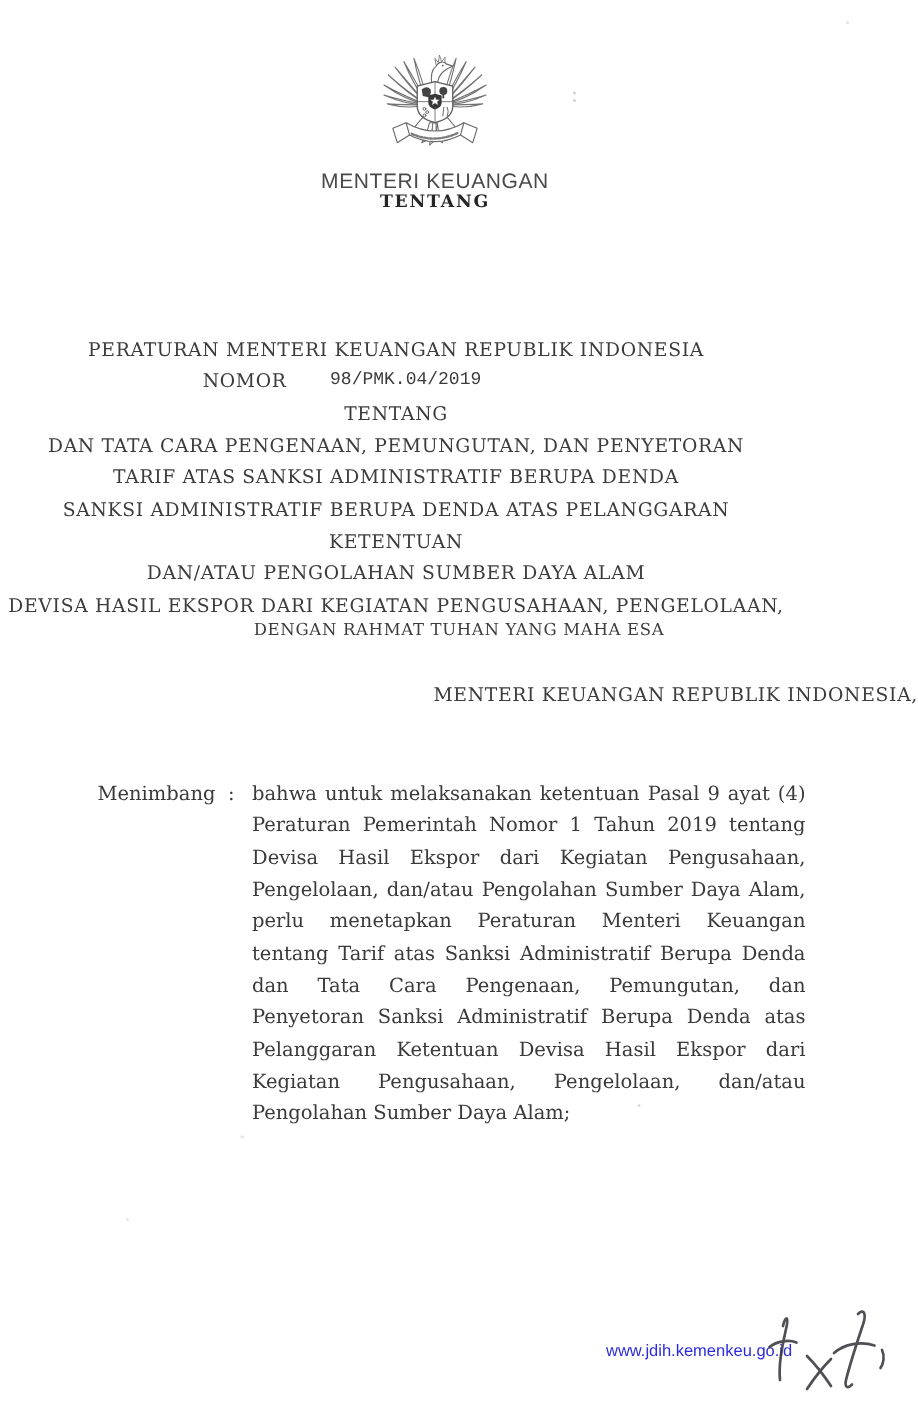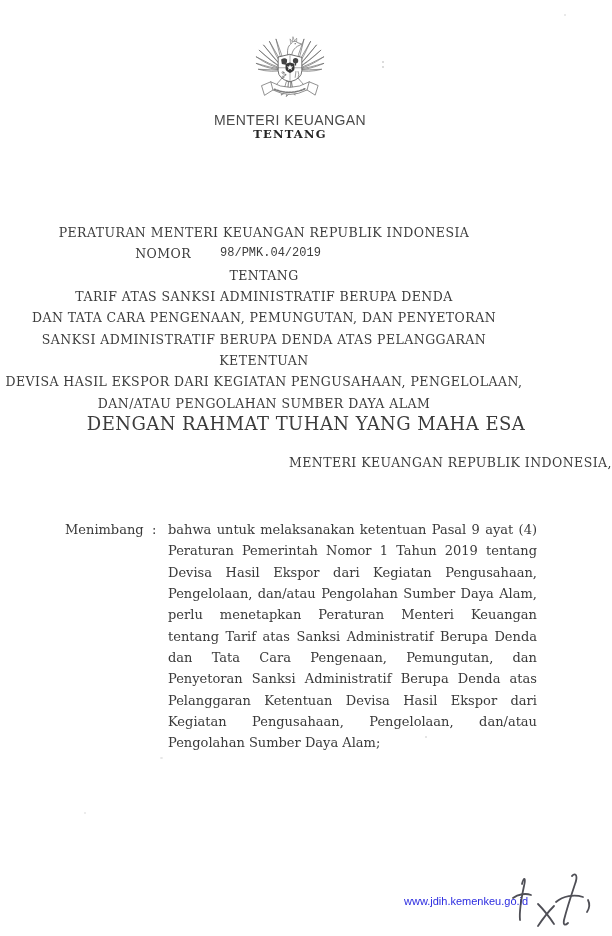--- a/index.html
+++ b/index.html
@@ -33,21 +33,21 @@
     line-height:21.35px;color:#3c3c3c;
   }
   .nomor-line{display:block;}
   .nomor-group{position:relative;left:-36px;display:inline-flex;gap:14px;}
   .nomor-value{
     font-family:"Liberation Mono","DejaVu Sans Mono",monospace;
     font-size:12px;letter-spacing:0;margin-left:15px;
   }
   .invocation{
     position:absolute;left:0;top:413px;width:612px;text-align:center;
-    font-size:18px;letter-spacing:.45px;color:#3c3c3c;
+    font-size:11px;letter-spacing:.45px;color:#3c3c3c;
   }
   .issuer{
     position:absolute;left:0;top:455px;width:612px;text-align:right;
     font-size:12.5px;letter-spacing:.45px;color:#3c3c3c;
   }
   
   .considering{
     position:absolute;left:65px;top:519px;width:472px;
     display:flex;align-items:flex-start;
     font-size:13px;line-height:21.35px;color:#3a3a3a;justify-content:flex-end;
@@ -125,25 +125,25 @@
 
   <div class="title-block">
     <div>PERATURAN MENTERI KEUANGAN REPUBLIK INDONESIA</div>
     <div class="nomor-line">
       <span class="nomor-group">
         <span>NOMOR</span>
         <span class="nomor-value">98/PMK.04/2019</span>
       </span>
     </div>
     <div>TENTANG</div>
+    <div>DAN TATA CARA PENGENAAN, PEMUNGUTAN, DAN PENYETORAN</div>
     <div>TARIF ATAS SANKSI ADMINISTRATIF BERUPA DENDA</div>
-    <div>DAN TATA CARA PENGENAAN, PEMUNGUTAN, DAN PENYETORAN</div>
     <div>SANKSI ADMINISTRATIF BERUPA DENDA ATAS PELANGGARAN KETENTUAN</div>
+    <div>DAN/ATAU PENGOLAHAN SUMBER DAYA ALAM</div>
     <div>DEVISA HASIL EKSPOR DARI KEGIATAN PENGUSAHAAN, PENGELOLAAN,</div>
-    <div>DAN/ATAU PENGOLAHAN SUMBER DAYA ALAM</div>
   </div>
 
   <div class="invocation">DENGAN RAHMAT TUHAN YANG MAHA ESA</div>
   <div class="issuer">MENTERI KEUANGAN REPUBLIK INDONESIA,</div>
 
   <div class="considering">
     <div class="label">Menimbang</div>
     <div class="colon">:</div>
     <div class="text">bahwa untuk melaksanakan ketentuan Pasal 9 ayat (4) Peraturan Pemerintah Nomor 1 Tahun 2019 tentang Devisa Hasil Ekspor dari Kegiatan Pengusahaan, Pengelolaan, dan/atau Pengolahan Sumber Daya Alam, perlu menetapkan Peraturan Menteri Keuangan tentang Tarif atas Sanksi Administratif Berupa Denda dan Tata Cara Pengenaan, Pemungutan, dan Penyetoran Sanksi Administratif Berupa Denda atas Pelanggaran Ketentuan Devisa Hasil Ekspor dari Kegiatan Pengusahaan, Pengelolaan, dan/atau Pengolahan Sumber Daya Alam;</div>
   </div>

